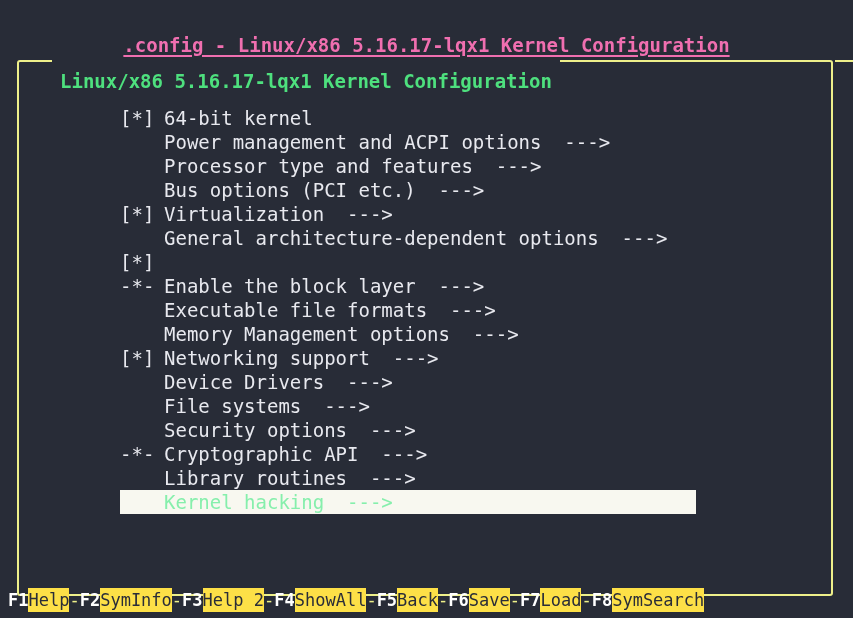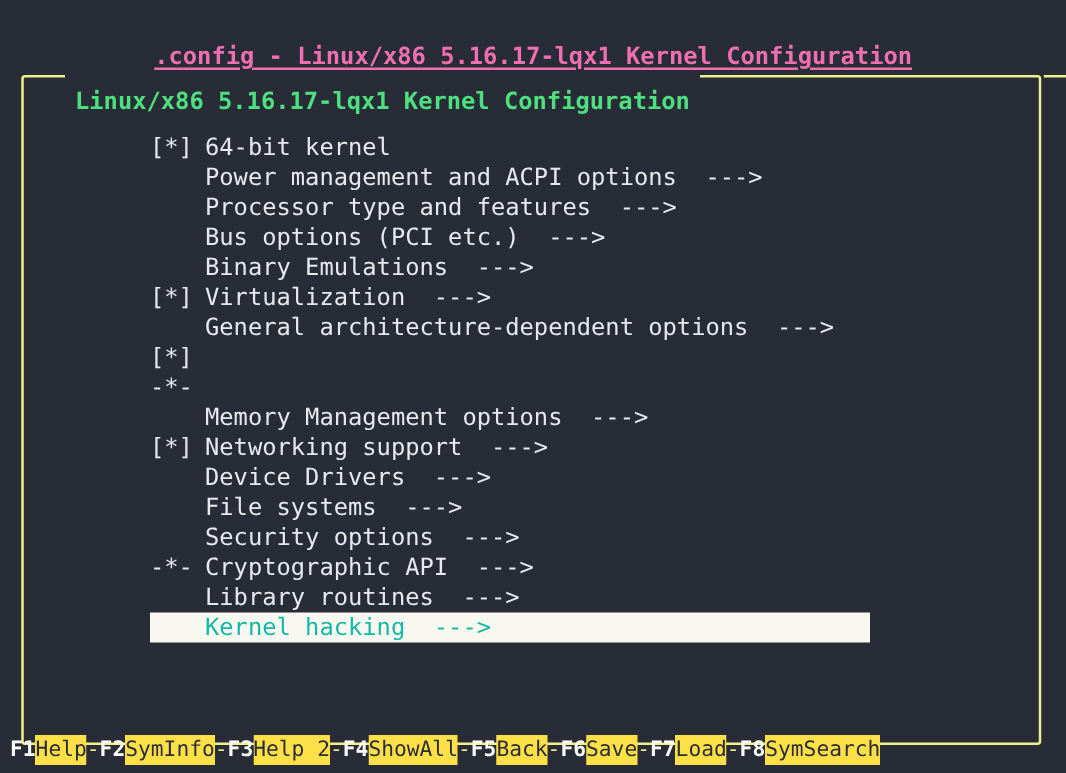--- a/index.html
+++ b/index.html
@@ -106,21 +106,21 @@
     white-space: pre;
   }
   .menu-row .label {
     position: absolute;
     left: 164px;
     top: 0;
     white-space: pre;
   }
   .menu-row.selected .marker,
   .menu-row.selected .label {
-    color: #14b8a6;
+    color: #86efac;
   }
 
   
   .fnbar {
     position: absolute;
     left: 0;
     top: 588px;
     width: 853px;
     height: 24px;
     line-height: 24px;
@@ -155,25 +155,25 @@
 
   <div class="frame"></div>
   <div class="edge-stub"></div>
   <div class="frame-label">Linux/x86 5.16.17-lqx1 Kernel Configuration</div>
 
   <div class="menu" id="menu-list">
       <div class="menu-row"><span class="marker">[*]</span><span class="label">64-bit kernel</span></div>
       <div class="menu-row"><span class="marker"></span><span class="label">Power management and ACPI options  ---&gt;</span></div>
       <div class="menu-row"><span class="marker"></span><span class="label">Processor type and features  ---&gt;</span></div>
       <div class="menu-row"><span class="marker"></span><span class="label">Bus options (PCI etc.)  ---&gt;</span></div>
-      <div class="menu-row"><span class="marker"></span><span class="label">Binary Emulations  ---&gt;</span></div>
       <div class="menu-row"><span class="marker">[*]</span><span class="label">Virtualization  ---&gt;</span></div>
       <div class="menu-row"><span class="marker"></span><span class="label">General architecture-dependent options  ---&gt;</span></div>
       <div class="menu-row"><span class="marker">[*]</span></div>
-      <div class="menu-row"><span class="marker">-*-</span></div>
+      <div class="menu-row"><span class="marker">-*-</span><span class="label">Enable the block layer  ---&gt;</span></div>
+      <div class="menu-row"><span class="marker"></span><span class="label">Executable file formats  ---&gt;</span></div>
       <div class="menu-row"><span class="marker"></span><span class="label">Memory Management options  ---&gt;</span></div>
       <div class="menu-row"><span class="marker">[*]</span><span class="label">Networking support  ---&gt;</span></div>
       <div class="menu-row"><span class="marker"></span><span class="label">Device Drivers  ---&gt;</span></div>
       <div class="menu-row"><span class="marker"></span><span class="label">File systems  ---&gt;</span></div>
       <div class="menu-row"><span class="marker"></span><span class="label">Security options  ---&gt;</span></div>
       <div class="menu-row"><span class="marker">-*-</span><span class="label">Cryptographic API  ---&gt;</span></div>
       <div class="menu-row"><span class="marker"></span><span class="label">Library routines  ---&gt;</span></div>
       <div class="menu-row selected"><div class="hl-bg"></div><span class="marker"></span><span class="label">Kernel hacking  ---&gt;</span></div>
     </div>
 

